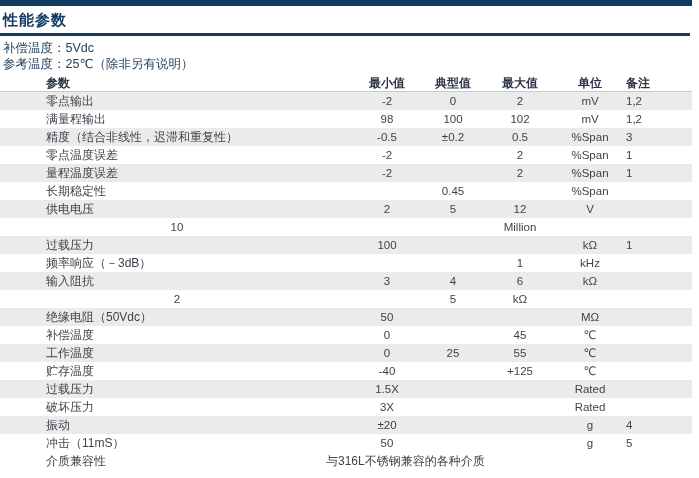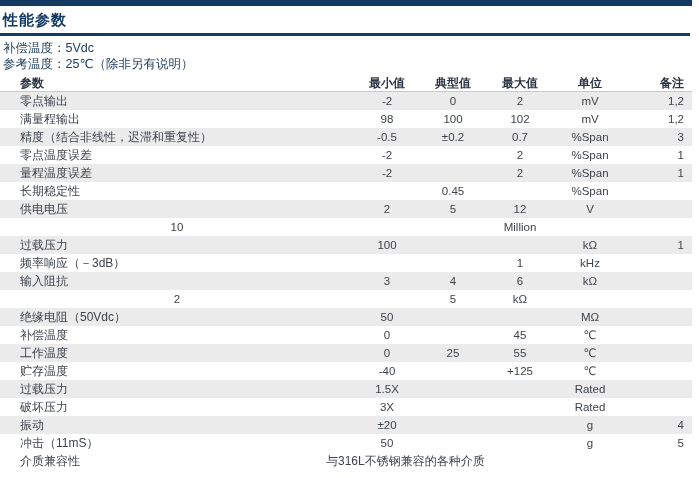--- a/index.html
+++ b/index.html
@@ -31,23 +31,23 @@
     display:grid;
     grid-template-columns:354px 66px 66px 68px 72px 66px;
     width:692px;height:18px;align-items:center;
     font-size:11.5px;color:var(--body-text);
   }
   .row.header{
     height:17px;font-weight:bold;color:var(--header-text);font-size:12px;
     border-bottom:1px solid #c9c9c9;
   }
   .row.stripe{background:var(--stripe);}
-  .c-name{padding-left:20px;text-align:left;white-space:nowrap;overflow:hidden;font-size:12px;}
+  .c-name{padding-left:46px;text-align:left;white-space:nowrap;overflow:hidden;font-size:12px;}
   .c-min,.c-typ,.c-max,.c-unit{text-align:center;white-space:nowrap;}
-  .c-note{text-align:right;padding-right:8px;white-space:nowrap;}
+  .c-note{padding-right:8px;white-space:nowrap;}
   .c-span{display:none;}
   .span-row .c-span{
     display:block;grid-column:2/7;text-align:left;margin-left:-28px;
     font-size:12px;white-space:nowrap;
   }
 </style>
 </head>
 <body>
 
 <div class="page">
@@ -92,21 +92,21 @@
     <div class="c-typ">100</div>
     <div class="c-max">102</div>
     <div class="c-unit">mV</div>
     <div class="c-note">1,2</div>
 
   </div>
         <div class="row stripe">
     <div class="c-name">精度（结合非线性，迟滞和重复性）</div>
     <div class="c-min">-0.5</div>
     <div class="c-typ">±0.2</div>
-    <div class="c-max">0.7</div>
+    <div class="c-max">0.5</div>
     <div class="c-unit">%Span</div>
     <div class="c-note">3</div>
 
   </div>
         <div class="row">
     <div class="c-name">零点温度误差</div>
     <div class="c-min">-2</div>
     <div class="c-typ"></div>
     <div class="c-max">2</div>
     <div class="c-unit">%Span</div>

